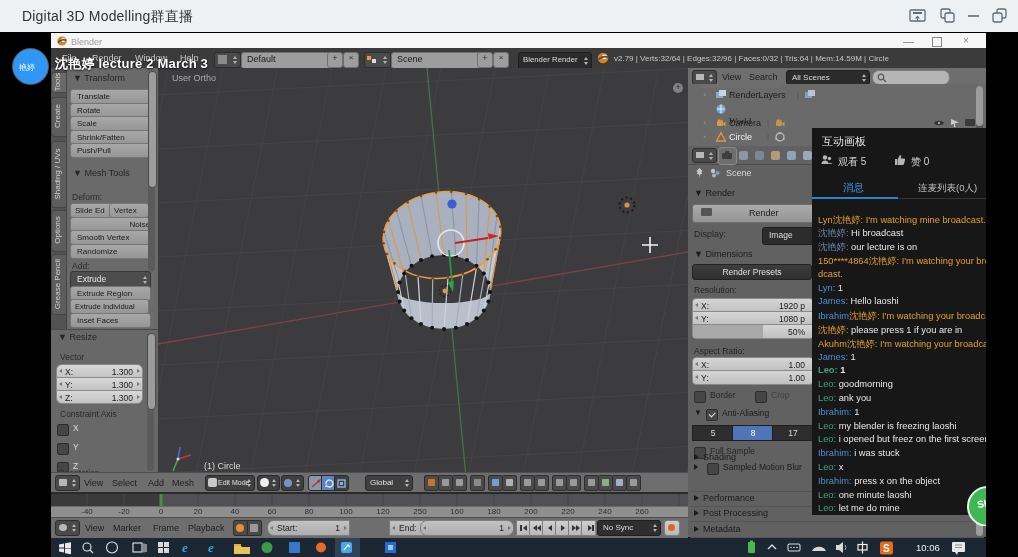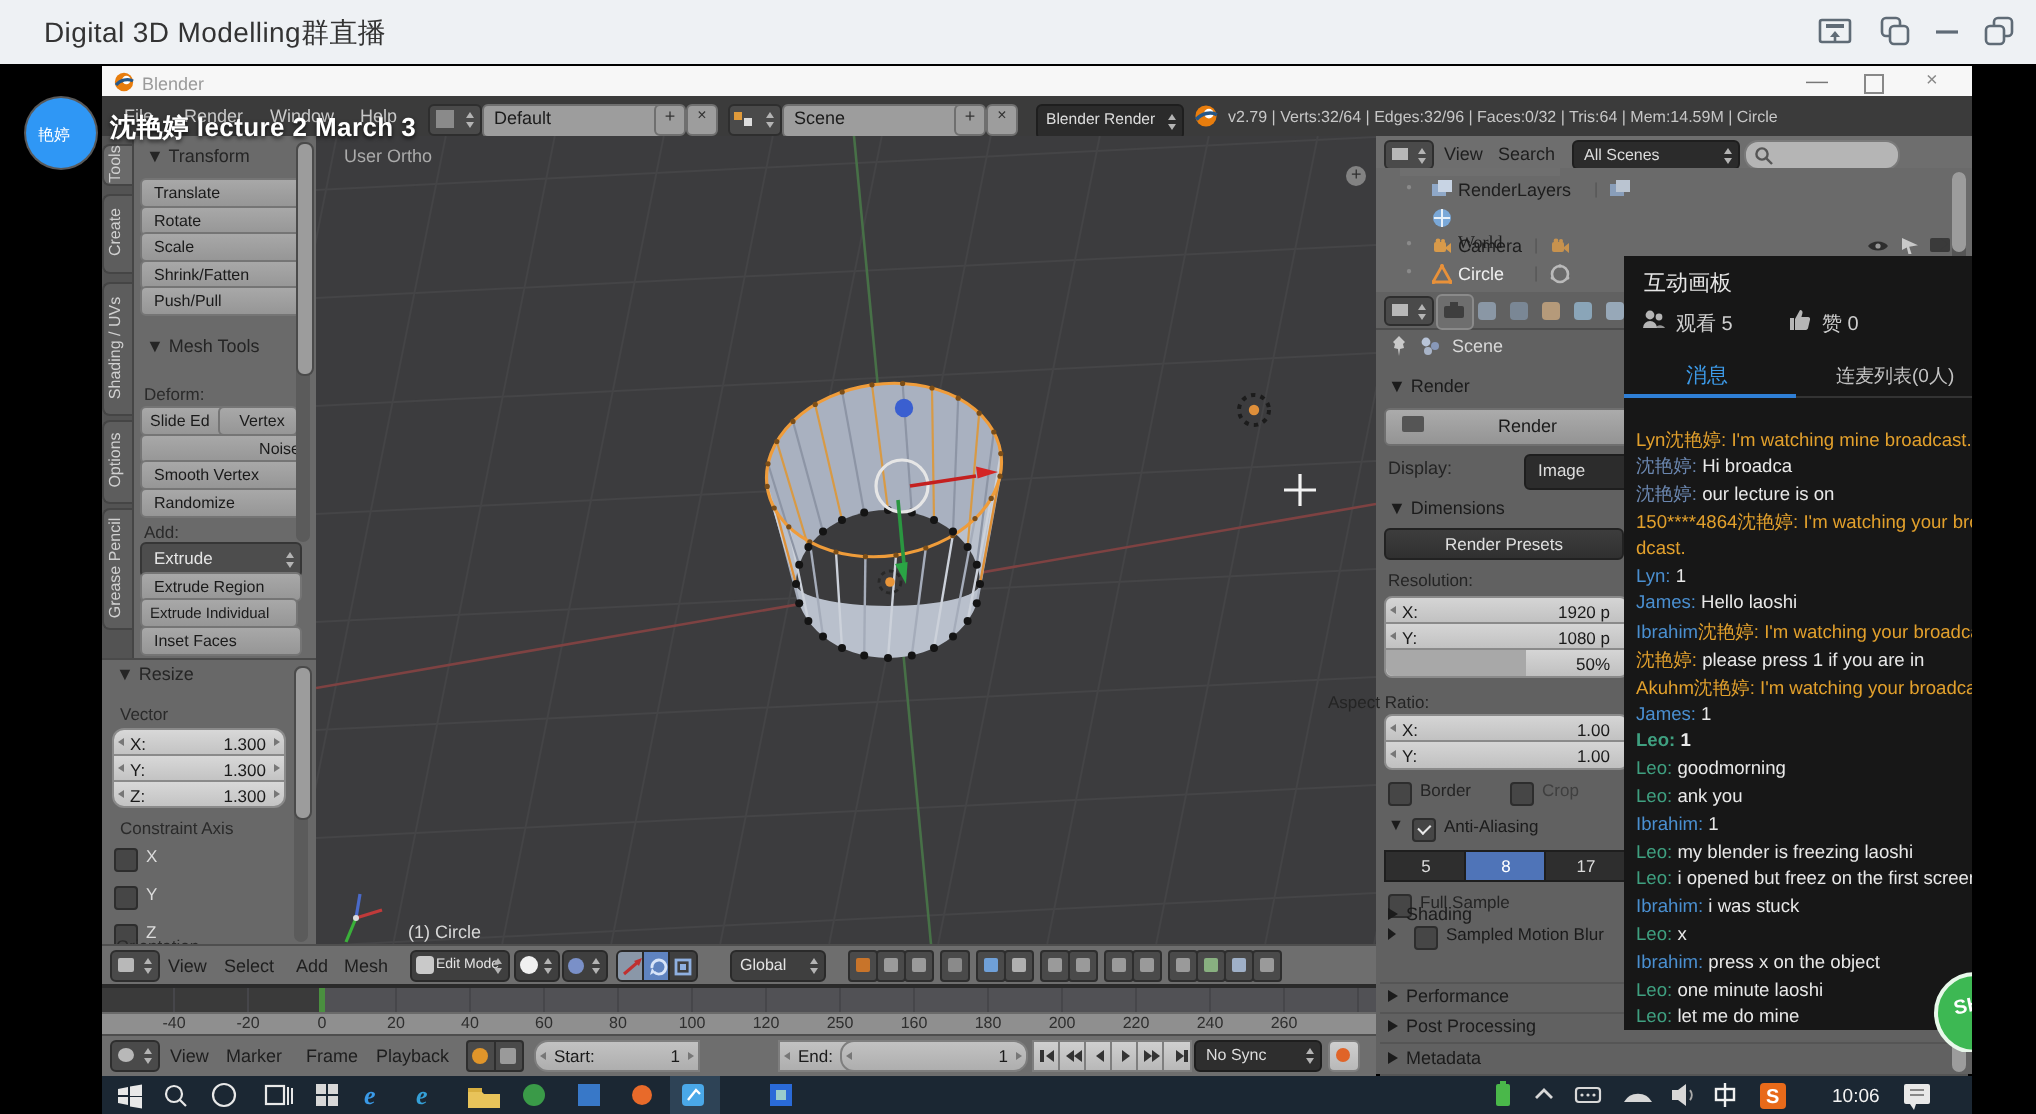--- a/index.html
+++ b/index.html
@@ -91,21 +91,21 @@
 <div class="ab" style="left:66px;top:68px;width:92px;height:262px;"></div>
 <div class="ab" style="left:73px;top:73px;font-size:9px;color:#252525;white-space:nowrap;">▼ Transform</div>
 <div class="ab" style="left:70px;top:89px;width:73px;height:13px;background:linear-gradient(#a8a8a8,#969696);border:1px solid #757575;border-radius:3px;color:#1a1a1a;font-size:8px;text-align:left;padding-left:6px;line-height:13px;overflow:hidden;">Translate</div>
 <div class="ab" style="left:70px;top:103px;width:73px;height:13px;background:linear-gradient(#a8a8a8,#969696);border:1px solid #757575;border-radius:3px;color:#1a1a1a;font-size:8px;text-align:left;padding-left:6px;line-height:13px;overflow:hidden;">Rotate</div>
 <div class="ab" style="left:70px;top:116px;width:73px;height:13px;background:linear-gradient(#a8a8a8,#969696);border:1px solid #757575;border-radius:3px;color:#1a1a1a;font-size:8px;text-align:left;padding-left:6px;line-height:13px;overflow:hidden;">Scale</div>
 <div class="ab" style="left:70px;top:130px;width:73px;height:13px;background:linear-gradient(#a8a8a8,#969696);border:1px solid #757575;border-radius:3px;color:#1a1a1a;font-size:8px;text-align:left;padding-left:6px;line-height:13px;overflow:hidden;">Shrink/Fatten</div>
 <div class="ab" style="left:70px;top:143px;width:73px;height:13px;background:linear-gradient(#a8a8a8,#969696);border:1px solid #757575;border-radius:3px;color:#1a1a1a;font-size:8px;text-align:left;padding-left:6px;line-height:13px;overflow:hidden;">Push/Pull</div>
 <div class="ab" style="left:73px;top:168px;font-size:9px;color:#252525;white-space:nowrap;">▼ Mesh Tools</div>
 <div class="ab" style="left:72px;top:192px;font-size:8.5px;color:#2a2a2a;white-space:nowrap;">Deform:</div>
 <div class="ab" style="left:70px;top:203px;width:39px;height:13px;background:linear-gradient(#a8a8a8,#969696);border:1px solid #757575;border-radius:3px;color:#1a1a1a;font-size:8px;text-align:left;padding-left:4px;line-height:13px;overflow:hidden;">Slide Ed</div>
-<div class="ab" style="left:109px;top:203px;width:34px;height:13px;background:linear-gradient(#a8a8a8,#969696);border:1px solid #757575;border-radius:3px;color:#1a1a1a;font-size:8px;text-align:center;padding-left:4px;line-height:13px;overflow:hidden;">Vertex</div>
+<div class="ab" style="left:109px;top:203px;width:34px;height:13px;background:linear-gradient(#a8a8a8,#969696);border:1px solid #757575;border-radius:3px;color:#1a1a1a;font-size:8px;text-align:left;padding-left:4px;line-height:13px;overflow:hidden;">Vertex</div>
 <div class="ab" style="left:70px;top:217px;width:73px;height:13px;background:linear-gradient(#a8a8a8,#969696);border:1px solid #757575;border-radius:3px;color:#1a1a1a;font-size:8px;text-align:right;padding-left:6px;line-height:13px;overflow:hidden;">Noise</div>
 <div class="ab" style="left:70px;top:230px;width:73px;height:13px;background:linear-gradient(#a8a8a8,#969696);border:1px solid #757575;border-radius:3px;color:#1a1a1a;font-size:8px;text-align:left;padding-left:6px;line-height:13px;overflow:hidden;">Smooth Vertex</div>
 <div class="ab" style="left:70px;top:244px;width:73px;height:13px;background:linear-gradient(#a8a8a8,#969696);border:1px solid #757575;border-radius:3px;color:#1a1a1a;font-size:8px;text-align:left;padding-left:6px;line-height:13px;overflow:hidden;">Randomize</div>
 <div class="ab" style="left:72px;top:261px;font-size:8.5px;color:#2a2a2a;white-space:nowrap;">Add:</div>
 <div class="ab" style="left:70px;top:271px;width:73px;height:14px;background:#4d4d4d;border:1px solid #363636;border-radius:3px;color:#e6e6e6;font-size:8.5px;padding:1.5px 0 0 6px;">Extrude<span class="ud"></span></div>
 <div class="ab" style="left:70px;top:286px;width:73px;height:13px;background:linear-gradient(#a8a8a8,#969696);border:1px solid #757575;border-radius:3px;color:#1a1a1a;font-size:8px;text-align:left;padding-left:6px;line-height:13px;overflow:hidden;">Extrude Region</div>
 <div class="ab" style="left:70px;top:299px;width:73px;height:13px;background:linear-gradient(#a8a8a8,#969696);border:1px solid #757575;border-radius:3px;color:#1a1a1a;font-size:7.5px;text-align:left;padding-left:4px;line-height:13px;overflow:hidden;">Extrude Individual</div>
 <div class="ab" style="left:70px;top:313px;width:73px;height:13px;background:linear-gradient(#a8a8a8,#969696);border:1px solid #757575;border-radius:3px;color:#1a1a1a;font-size:8px;text-align:left;padding-left:6px;line-height:13px;overflow:hidden;">Inset Faces</div>
 <div class="ab" style="left:148px;top:71px;width:7px;height:200px;background:#5b5b5b;border-radius:4px;"></div>
 <div class="ab" style="left:148px;top:71px;width:7px;height:115px;background:#9c9c9c;border:1px solid #4a4a4a;border-radius:4px;"></div>
@@ -605,21 +605,21 @@
   </div>
 <div class="ab" style="left:692px;top:311px;width:120px;height:13px;background:linear-gradient(#d5d5d5,#c0c0c0);border:1px solid #8a8a8a;border-radius:0;font-size:8.5px;color:#1a1a1a;">
     <span style="position:absolute;left:8px;top:1.5px">Y:</span>
     <span style="position:absolute;right:8px;top:1.5px">1080 p</span>
     <span class="tl"></span>
   </div>
 <div class="ab" style="left:692px;top:324px;width:120px;height:13px;background:linear-gradient(#d5d5d5,#c0c0c0);border:1px solid #8a8a8a;border-radius:0 0 4px 4px;font-size:8.5px;color:#1a1a1a;">
     <span style="position:absolute;left:0;top:0;width:58%;height:100%;background:#a8a8a8;border-radius:0 0 0 4px"></span>
     <span style="position:absolute;right:8px;top:1.5px">50%</span>
   </div>
-<div class="ab" style="left:664px;top:346px;font-size:8.5px;color:#242424;white-space:nowrap;">Aspect Ratio:</div>
+<div class="ab" style="left:694px;top:346px;font-size:8.5px;color:#242424;white-space:nowrap;">Aspect Ratio:</div>
 <div class="ab" style="left:692px;top:357px;width:120px;height:13px;background:linear-gradient(#d5d5d5,#c0c0c0);border:1px solid #8a8a8a;border-radius:4px 4px 0 0;font-size:8.5px;color:#1a1a1a;">
     <span style="position:absolute;left:8px;top:1.5px">X:</span>
     <span style="position:absolute;right:8px;top:1.5px">1.00</span>
     <span class="tl"></span>
   </div>
 <div class="ab" style="left:692px;top:370px;width:120px;height:13px;background:linear-gradient(#d5d5d5,#c0c0c0);border:1px solid #8a8a8a;border-radius:0 0 4px 4px;font-size:8.5px;color:#1a1a1a;">
     <span style="position:absolute;left:8px;top:1.5px">Y:</span>
     <span style="position:absolute;right:8px;top:1.5px">1.00</span>
     <span class="tl"></span>
   </div>
@@ -716,21 +716,21 @@
     <div style="position:absolute;left:26px;top:27px;font-size:10px;color:#cfcfcf;white-space:nowrap">观看 5</div>
     <svg style="position:absolute;left:82px;top:26px" width="12" height="12" viewBox="0 0 12 12" fill="#b5b5b5">
       <path d="M1 5h2v6H1zM3.5 11V5.5L6 1c1 0 1.5.8 1.2 1.8L6.7 4.5h3.3c.8 0 1.2.7 1 1.4l-1 4.2c-.2.6-.7.9-1.3.9z"></path>
     </svg>
     <div style="position:absolute;left:99px;top:27px;font-size:10px;color:#cfcfcf;white-space:nowrap">赞 0</div>
     <div style="position:absolute;left:31px;top:53px;font-size:10.5px;color:#3d9be9;white-space:nowrap">消息</div>
     <div style="position:absolute;left:106px;top:54px;font-size:9.5px;color:#c2c2c2;white-space:nowrap">连麦列表(0人)</div>
     <div style="position:absolute;left:0;top:70px;width:174px;height:1px;background:#333"></div>
     <div style="position:absolute;left:0;top:69px;width:86px;height:2px;background:#2f7fd6"></div>
     <div style="position:absolute;left:6px;top:85.5px;font-size:9.3px;white-space:nowrap;"><span style="color:#e2a02c">Lyn沈艳婷: I'm watching mine broadcast.</span></div>
-    <div style="position:absolute;left:6px;top:99.3px;font-size:9.3px;white-space:nowrap;"><span style="color:#6b87b0">沈艳婷:</span><span style="color:#e8e8e8"> Hi broadca</span></div>
+    <div style="position:absolute;left:6px;top:99.3px;font-size:9.3px;white-space:nowrap;"><span style="color:#6b87b0">沈艳婷:</span><span style="color:#e8e8e8"> Hi broadcast</span></div>
     <div style="position:absolute;left:6px;top:113.1px;font-size:9.3px;white-space:nowrap;"><span style="color:#6b87b0">沈艳婷:</span><span style="color:#e8e8e8"> our lecture is on</span></div>
     <div style="position:absolute;left:6px;top:126.89999999999999px;font-size:9.3px;white-space:nowrap;"><span style="color:#e2a02c">150****4864沈艳婷: I'm watching your bro</span></div>
     <div style="position:absolute;left:6px;top:140.7px;font-size:9.3px;white-space:nowrap;"><span style="color:#e2a02c">dcast.</span></div>
     <div style="position:absolute;left:6px;top:154.5px;font-size:9.3px;white-space:nowrap;"><span style="color:#4a8fd0">Lyn:</span><span style="color:#e8e8e8"> 1</span></div>
     <div style="position:absolute;left:6px;top:168.3px;font-size:9.3px;white-space:nowrap;"><span style="color:#4a8fd0">James:</span><span style="color:#e8e8e8"> Hello laoshi</span></div>
     <div style="position:absolute;left:6px;top:182.10000000000002px;font-size:9.3px;white-space:nowrap;"><span style="color:#4a8fd0">Ibrahim</span><span style="color:#e2a02c">沈艳婷: I'm watching your broadca</span></div>
     <div style="position:absolute;left:6px;top:195.90000000000003px;font-size:9.3px;white-space:nowrap;"><span style="color:#e2a02c">沈艳婷:</span><span style="color:#e8e8e8"> please press 1 if you are in</span></div>
     <div style="position:absolute;left:6px;top:209.70000000000005px;font-size:9.3px;white-space:nowrap;"><span style="color:#e2a02c">Akuhm沈艳婷: I'm watching your broadca</span></div>
     <div style="position:absolute;left:6px;top:223.50000000000006px;font-size:9.3px;white-space:nowrap;"><span style="color:#4a8fd0">James:</span><span style="color:#e8e8e8"> 1</span></div>
     <div style="position:absolute;left:6px;top:237.30000000000007px;font-size:9.3px;white-space:nowrap;font-weight:bold;"><span style="color:#3fa080">Leo:</span><span style="color:#e8e8e8"> 1</span></div>

